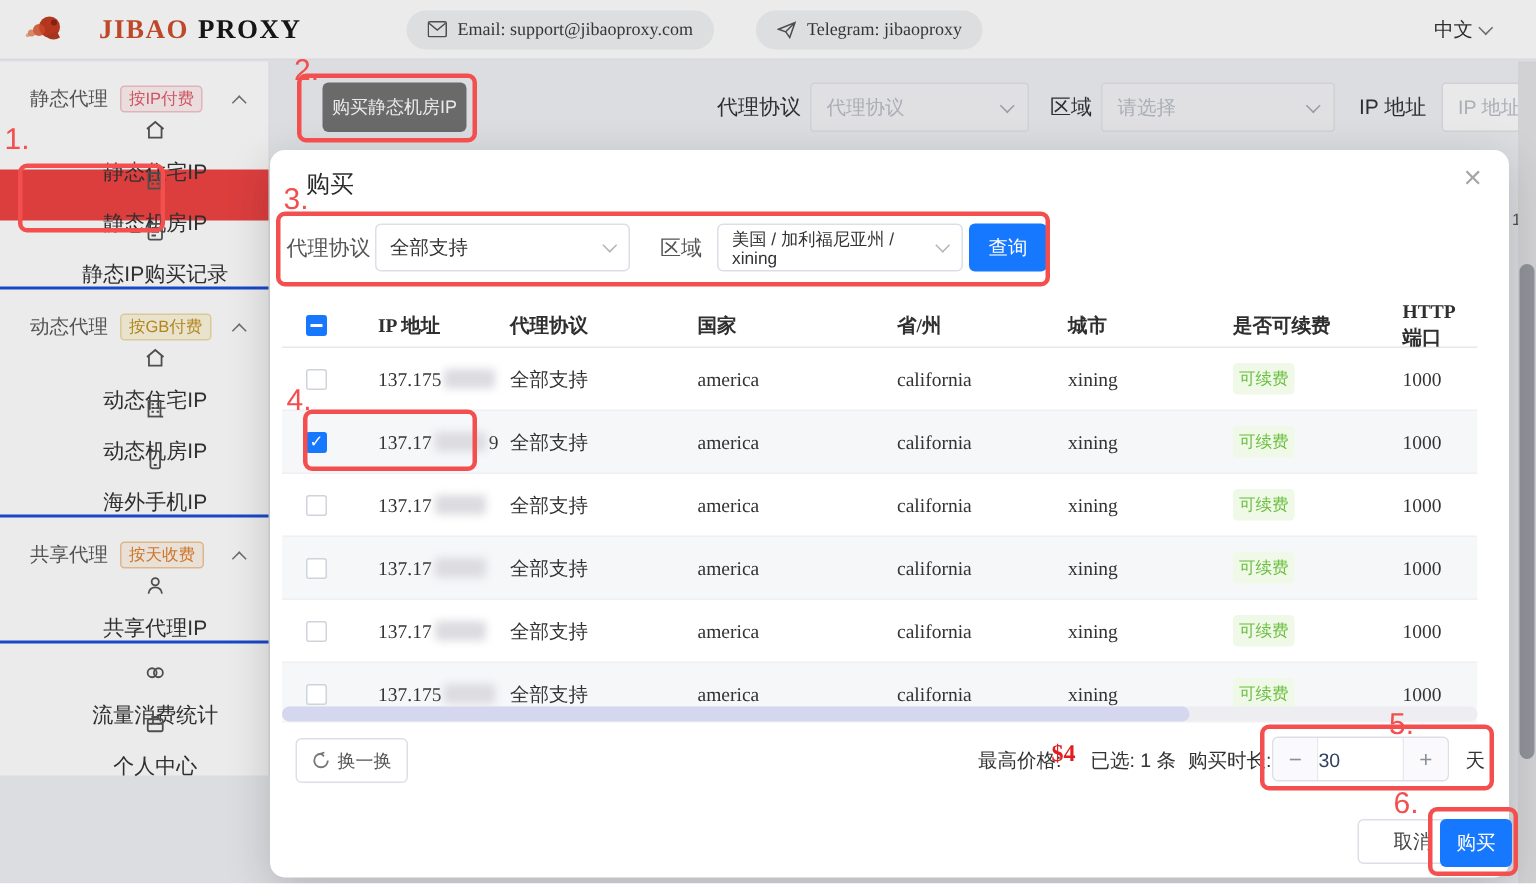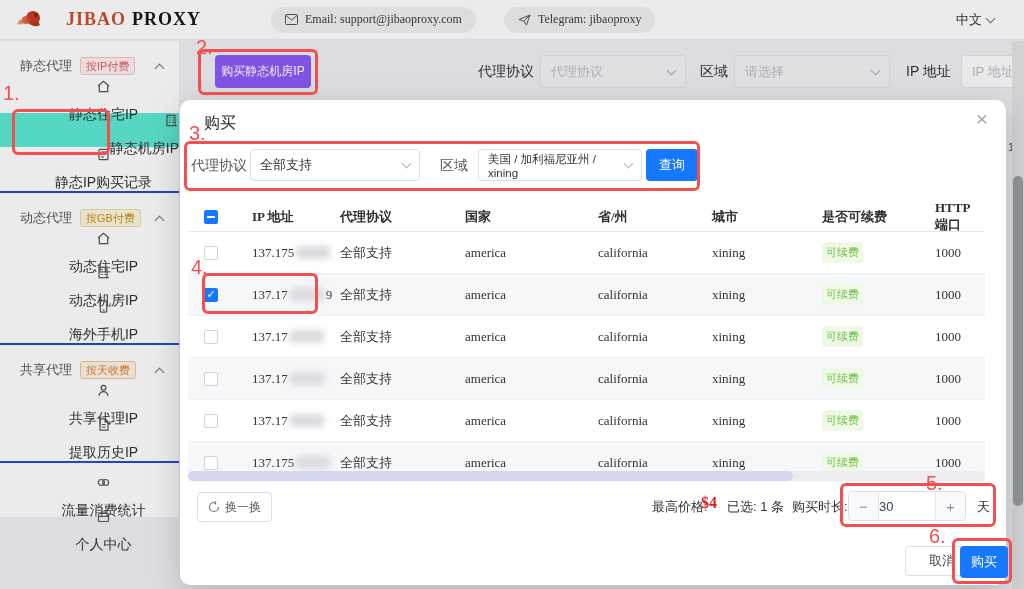--- a/index.html
+++ b/index.html
@@ -31,26 +31,26 @@
   .sb-group + .sb-group { border-top:2px solid #1d4ed8; margin-top:10px; }
   .sb-ghead { display:flex; align-items:center; height:26px; padding:0 16px 0 20px; }
   .sb-glabel { font-size:13px; color:#5a5a5a; }
   .sb-badge { margin-left:8px; font-size:11px; border:1px solid; border-radius:3px; padding:0px 5px; line-height:16px; }
   .badge-red    { color:#e25c6d; background:#fdf0f1; border-color:#f3c3ca; }
   .badge-gold   { color:#c2921f; background:#fdf7e0; border-color:#ecdca6; }
   .badge-orange { color:#e0812f; background:#fdf4ea; border-color:#f0c795; }
   .sb-ghead .chev.up { margin-left:auto; }
   .sb-item { display:flex; align-items:center; height:34px; padding-left:28px; gap:12px; cursor:pointer;
              font-size:14px; color:#333;flex-direction:column; }
-  .sb-item.selected { background:#5eead4;align-items:flex-end; }
+  .sb-item.selected { background:#ef4444; }
   .sb-item svg { flex:0 0 auto; }
 
   
   #main { position:absolute; left:181px; top:41px; width:843px; height:548px; background:#eef0f4; z-index:1; }
-  #buy-static-btn { position:absolute; left:34px; top:14px; width:96px; height:33px; background:#8b5cf6;
+  #buy-static-btn { position:absolute; left:34px; top:14px; width:96px; height:33px; background:#737373;
                     color:#fff; font-size:12px; border:none; border-radius:4px; }
   .flt-label { position:absolute; top:22px; font-size:14px; color:#333; }
   .fake-select { position:absolute; top:14px; height:33px; background:#f3f4f6; border:1px solid #e3e4e8;
                  border-radius:3px; display:flex; align-items:center; padding:0 10px; color:#b9bdc5; font-size:13px; }
   .fake-select .chev { margin-left:auto; border-color:#a6aab2; }
   .fake-input { position:absolute; top:14px; height:33px; background:#fdfdfe; border:1px solid #e3e4e8;
                 border-radius:3px; display:flex; align-items:center; padding:0 10px; color:#b9bdc5; font-size:13px; }
   #bg-fragment { position:absolute; left:827px; top:100px; font-size:11px; color:#555; }
 
   
@@ -231,29 +231,20 @@
         </div>
         <div class="sb-item">
           <span style="display: flex;">
             <svg width="15" height="15" viewBox="0 0 15 15" fill="none" stroke="#555" stroke-width="1.2">
               <circle cx="7.5" cy="4.8" r="2.4"></circle>
               <path d="M3 12.8 C3.4 9.9 5.3 8.6 7.5 8.6 C9.7 8.6 11.6 9.9 12 12.8"></path>
             </svg>
           </span>
           <span>共享代理IP</span>
         </div>
-        <div class="sb-item">
-          <span style="display: flex;">
-            <svg width="15" height="15" viewBox="0 0 15 15" fill="none" stroke="#555" stroke-width="1.2">
-              <path d="M4 1.8 H9 L12 4.8 V13.2 H4 Z M9 1.8 V4.8 H12"></path>
-              <path d="M5.7 7.5h4M5.7 10h4"></path>
-            </svg>
-          </span>
-          <span>提取历史IP</span>
-        </div>
       </div>
       <div class="sb-group">
         <div class="sb-item">
           <span style="display: flex;">
             <svg width="15" height="15" viewBox="0 0 15 15" fill="none" stroke="#555" stroke-width="1.2">
               <circle cx="5.4" cy="7.5" r="3"></circle>
               <circle cx="9.6" cy="7.5" r="3"></circle>
             </svg>
           </span>
           <span>流量消费统计</span>

